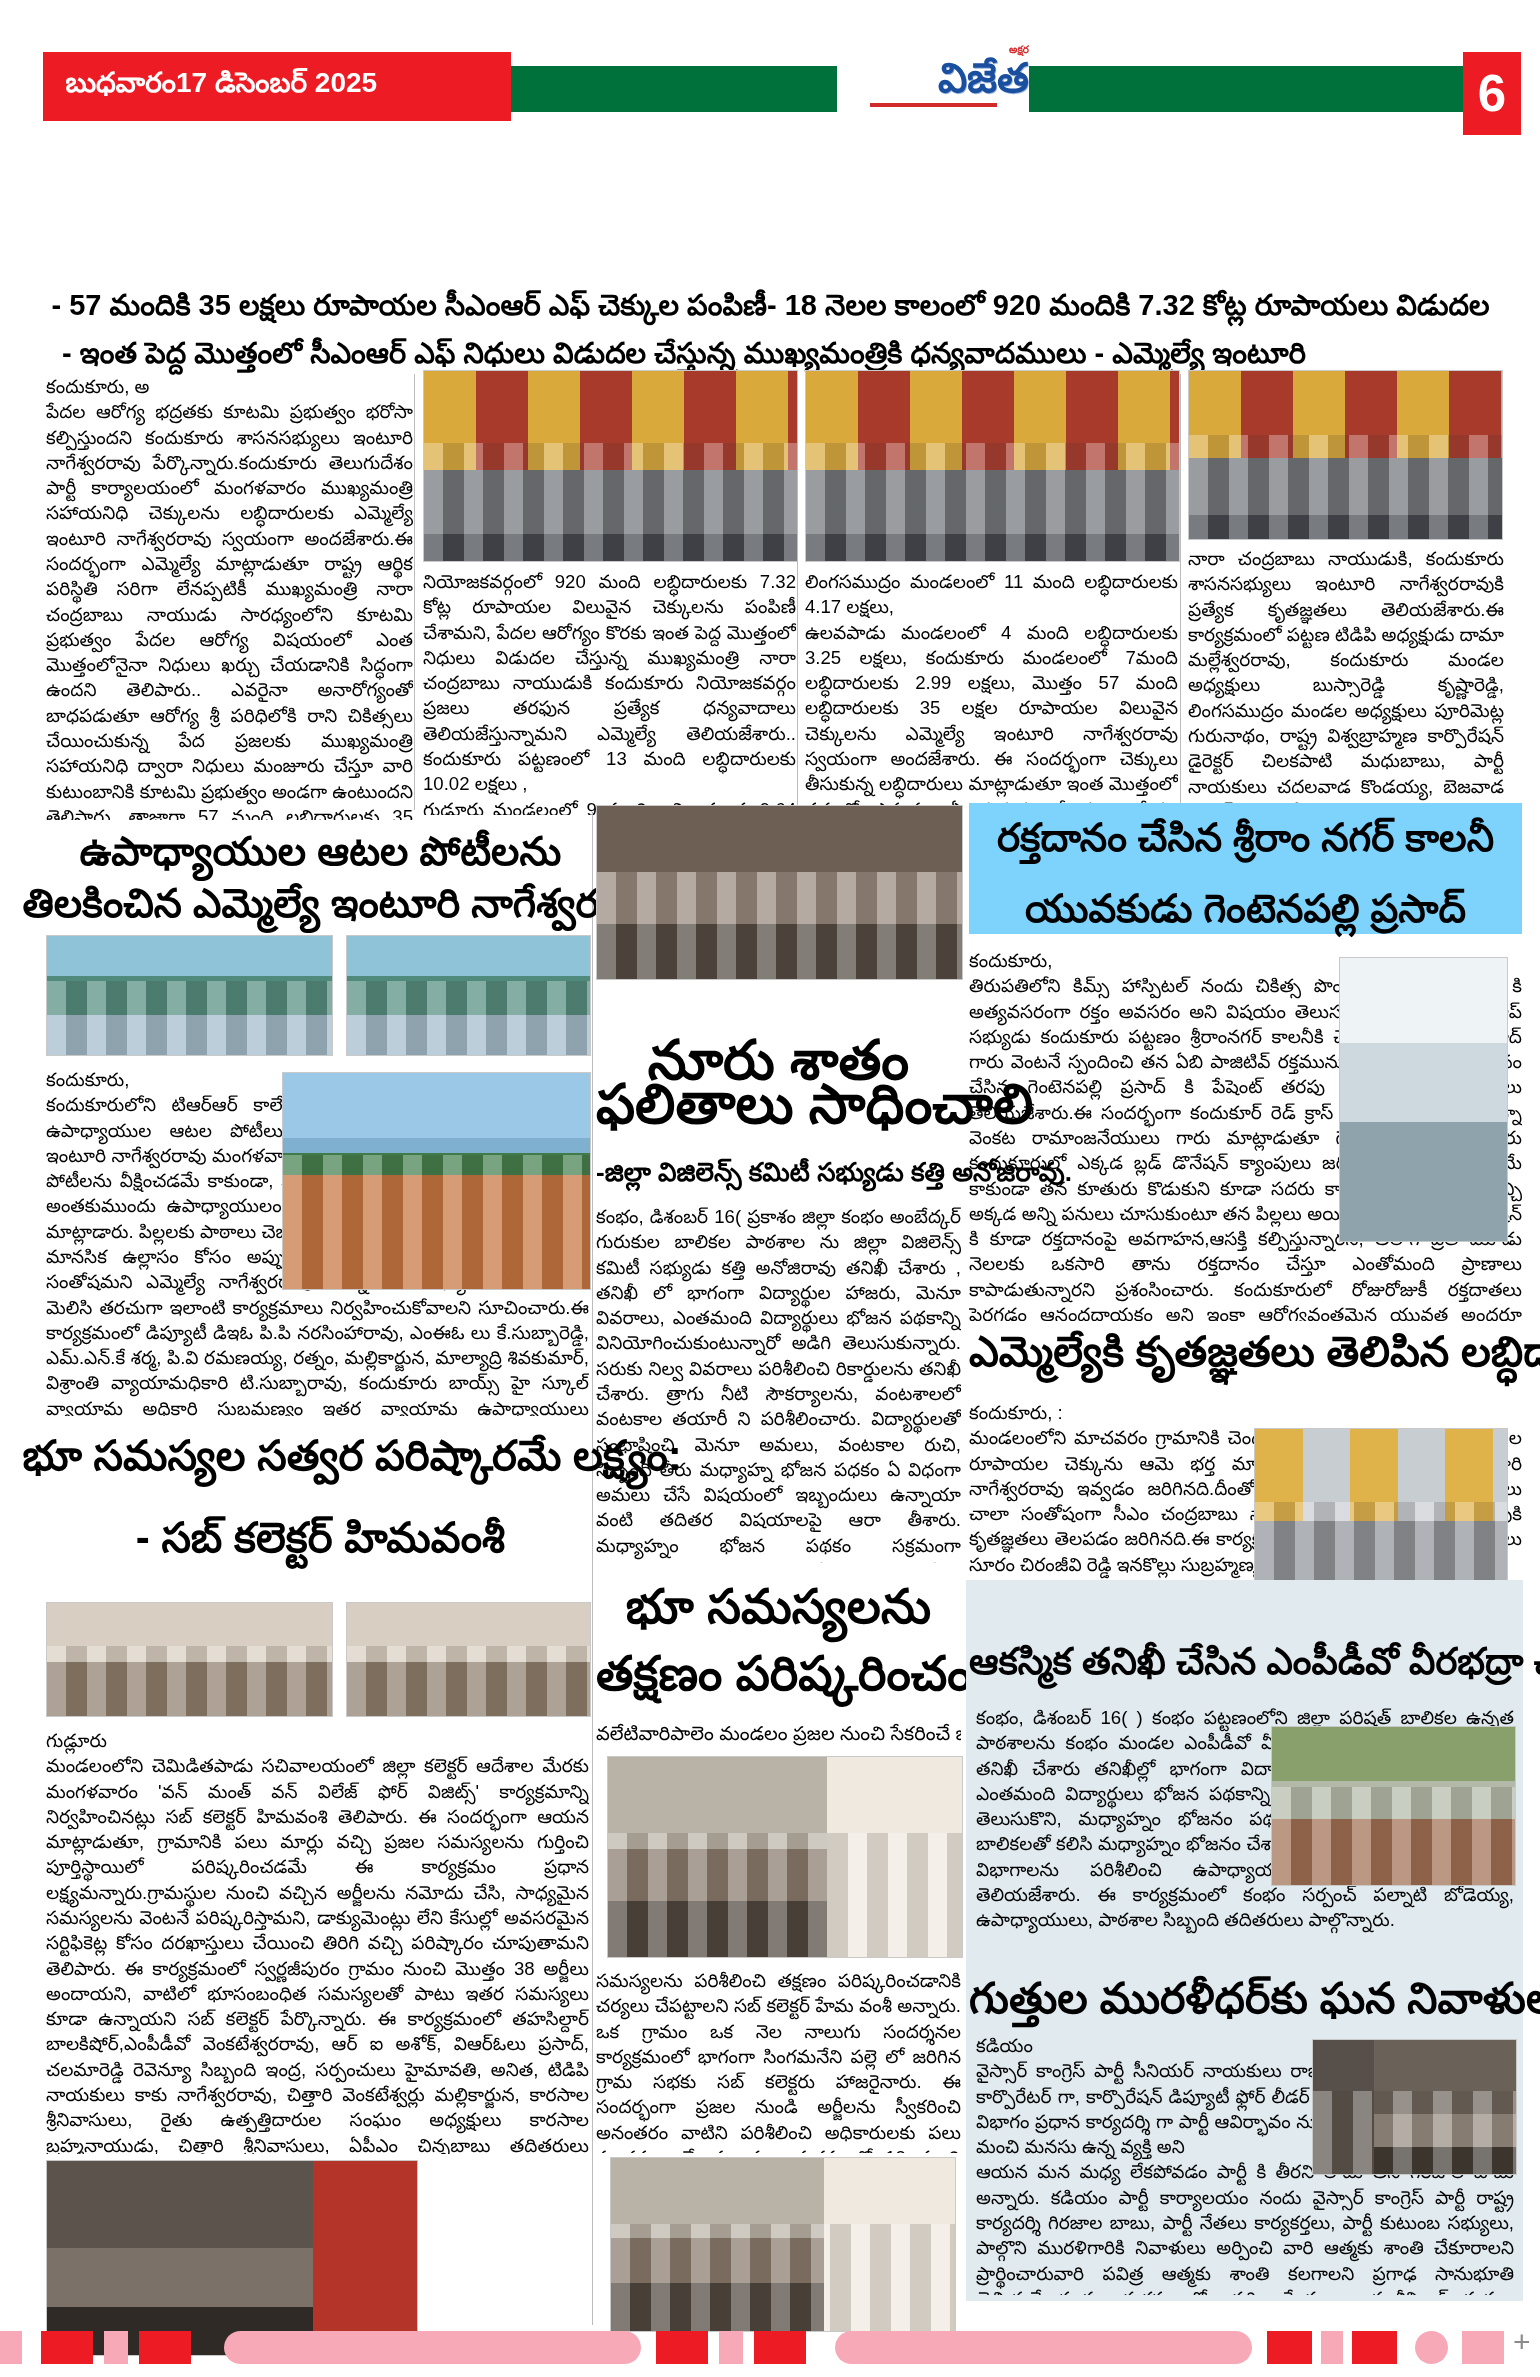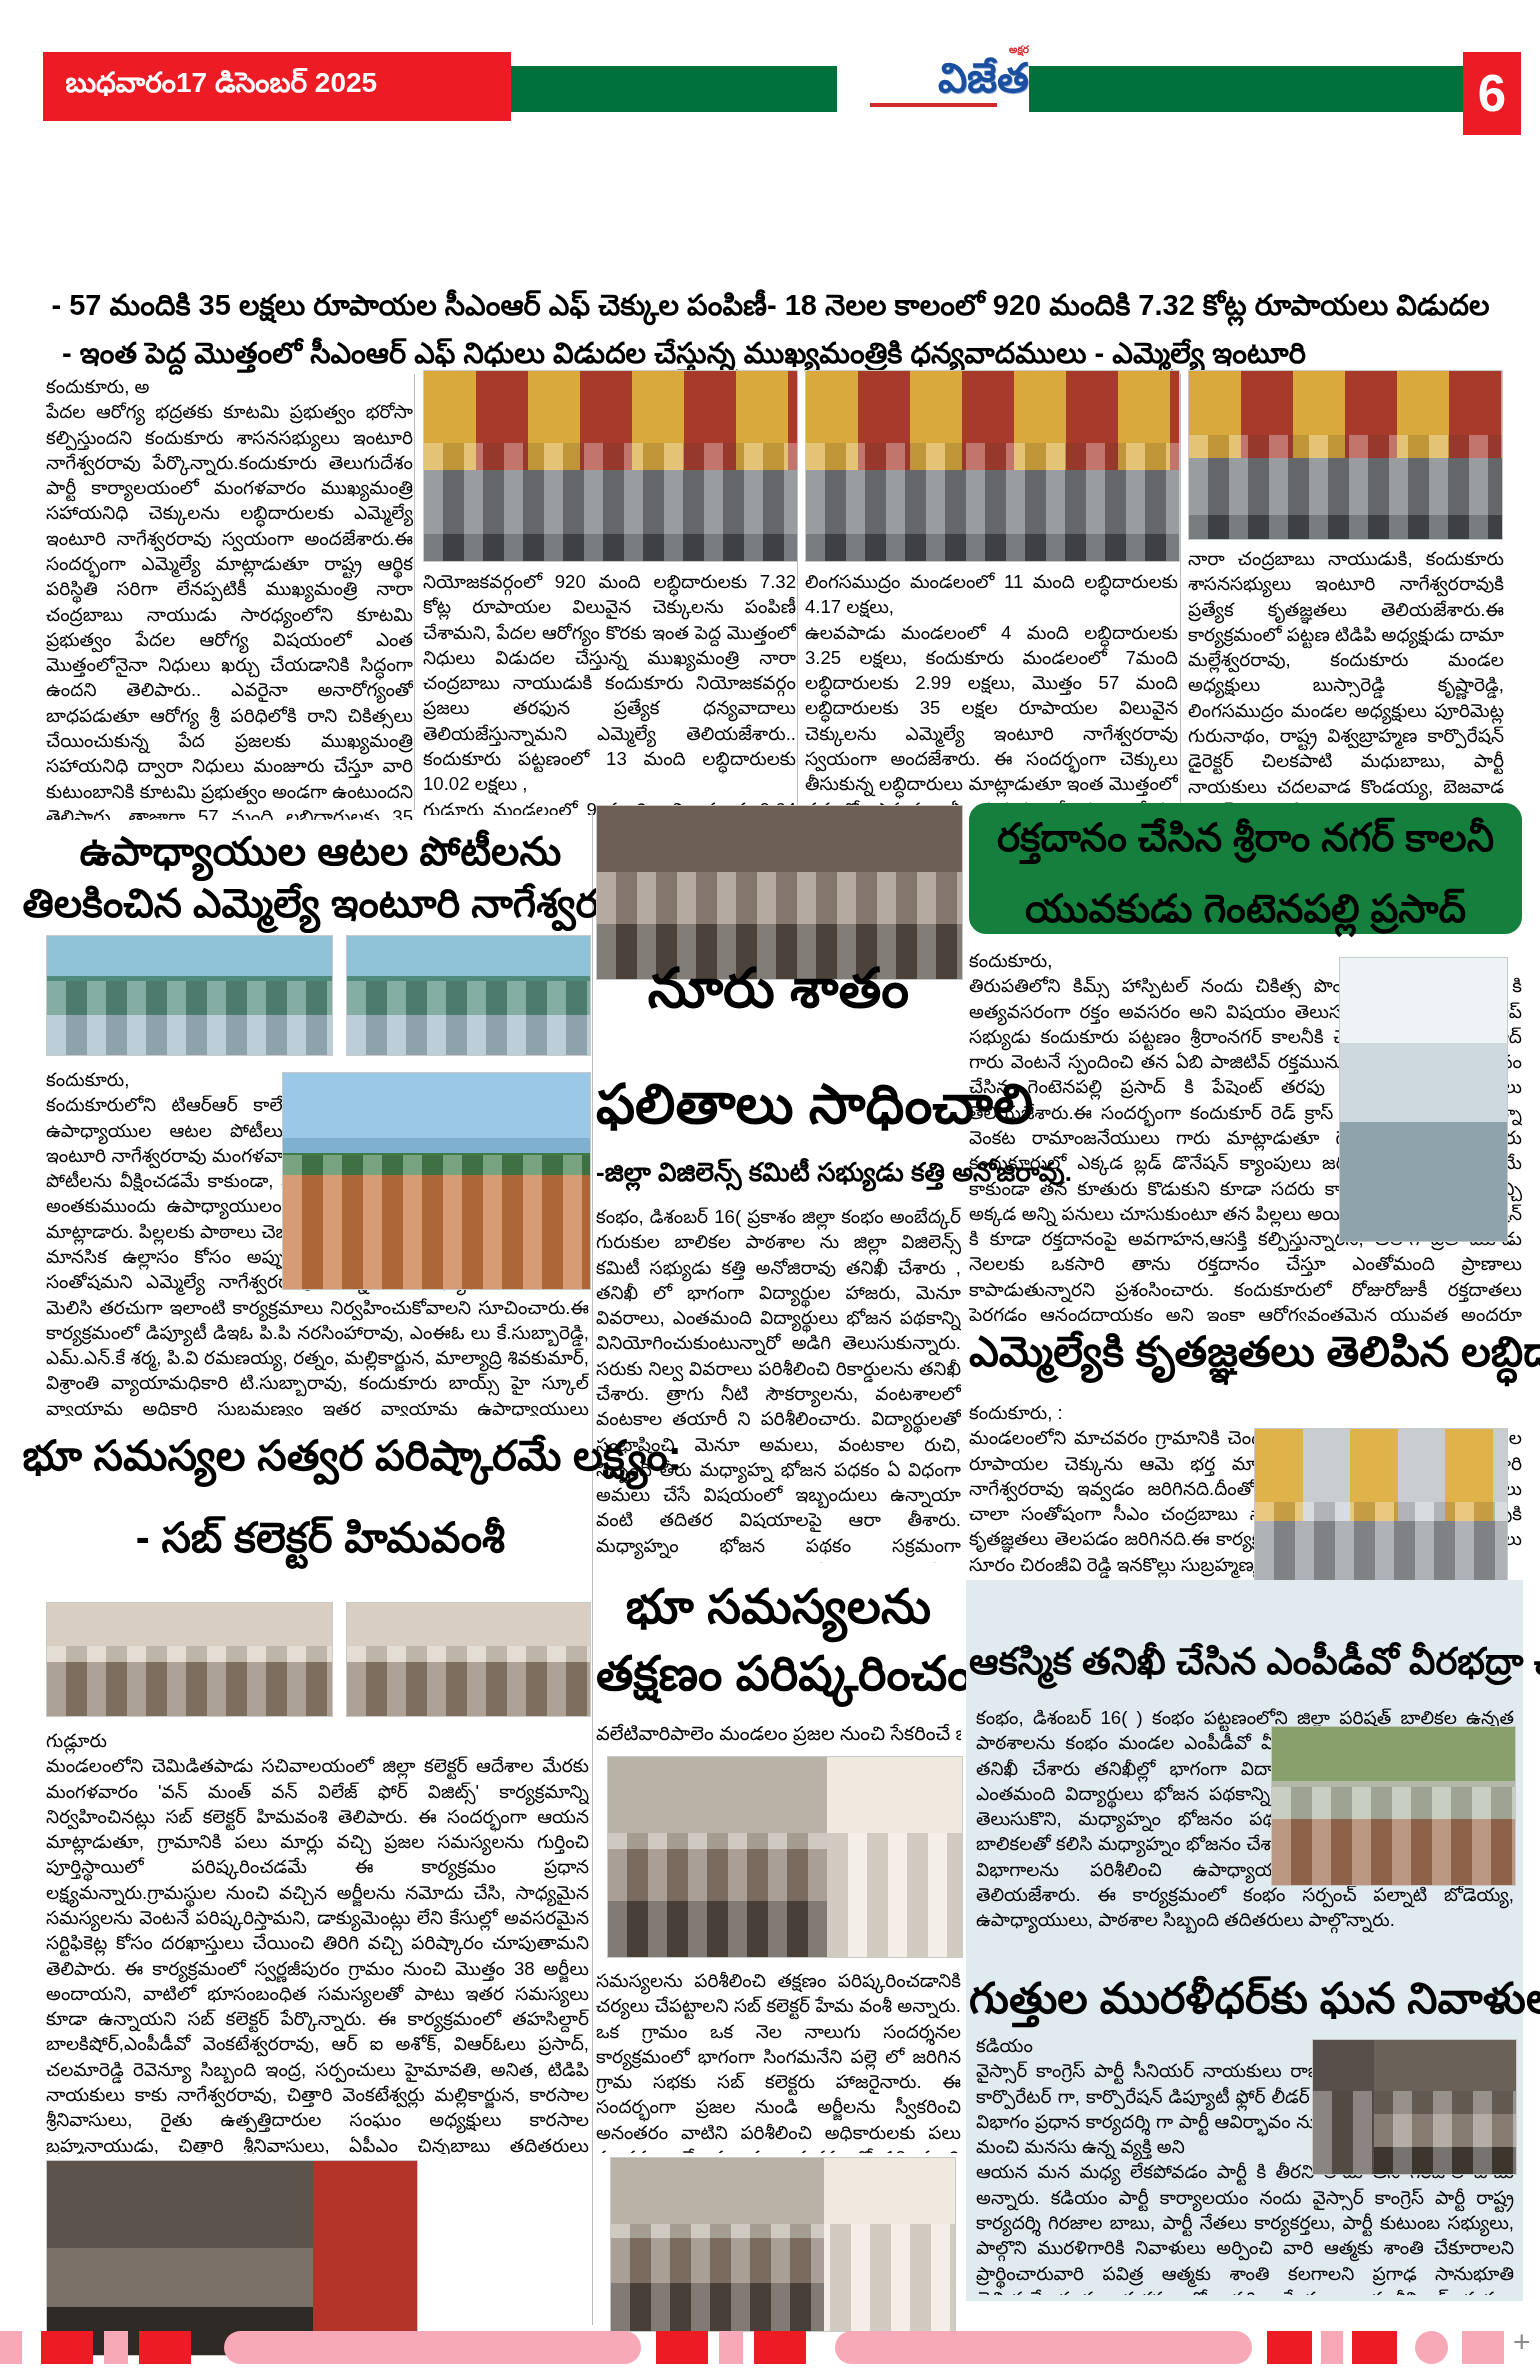--- a/index.html
+++ b/index.html
@@ -103,33 +103,33 @@
 
   <div class="photo ph-veranda crowd" style="left:46px;top:1602px;width:285px;height:113px;"></div>
   <div class="photo ph-veranda crowd" style="left:346px;top:1602px;width:243px;height:113px;"></div>
 
   <div class="abs body-text prelines" style="left:46px;top:1728px;width:543px;height:426px;">గుడ్లూరు
 మండలంలోని చెమిడితపాడు సచివాలయంలో  జిల్లా కలెక్టర్ ఆదేశాల మేరకు మంగళవారం 'వన్ మంత్ వన్ విలేజ్ ఫోర్ విజిట్స్' కార్యక్రమాన్ని నిర్వహించినట్లు సబ్ కలెక్టర్ హిమవంశి తెలిపారు. ఈ సందర్భంగా ఆయన మాట్లాడుతూ, గ్రామానికి పలు మార్లు వచ్చి ప్రజల సమస్యలను గుర్తించి పూర్తిస్థాయిలో పరిష్కరించడమే ఈ కార్యక్రమం ప్రధాన లక్ష్యమన్నారు.గ్రామస్థుల నుంచి వచ్చిన అర్జీలను నమోదు చేసి, సాధ్యమైన సమస్యలను వెంటనే పరిష్కరిస్తామని, డాక్యుమెంట్లు లేని కేసుల్లో అవసరమైన సర్టిఫికెట్ల కోసం దరఖాస్తులు చేయించి తిరిగి వచ్చి పరిష్కారం చూపుతామని తెలిపారు. ఈ కార్యక్రమంలో స్వర్ణజీపురం గ్రామం నుంచి మొత్తం 38 అర్జీలు అందాయని, వాటిలో భూసంబంధిత సమస్యలతో పాటు ఇతర సమస్యలు కూడా ఉన్నాయని సబ్ కలెక్టర్ పేర్కొన్నారు. ఈ కార్యక్రమంలో తహసిల్దార్ బాలకిషోర్,ఎంపీడీవో వెంకటేశ్వరరావు, ఆర్ ఐ అశోక్, విఆర్ఓలు ప్రసాద్, చలమారెడ్డి రెవెన్యూ సిబ్బంది ఇంద్ర, సర్పంచులు హైమావతి, అనిత, టిడిపి నాయకులు కాకు నాగేశ్వరరావు, చిత్తారి వెంకటేశ్వర్లు మల్లికార్జున, కారసాల శ్రీనివాసులు, రైతు ఉత్పత్తిదారుల సంఘం అధ్యక్షులు కారసాల బ్రహ్మనాయుడు, చిత్తారి శ్రీనివాసులు, ఏపీఎం చిన్నబాబు తదితరులు పాల్గొన్నారు.</div>
 
   <div class="photo ph-laptop" style="left:46px;top:2160px;width:370px;height:194px;"></div>
 
   <div class="photo ph-room crowd" style="left:596px;top:805px;width:365px;height:173px;"></div>
-  <div class="abs h2 center nowrap" style="left:596px;top:956px;width:365px;font-size:55px;">నూరు శాతం</div>
+  <div class="abs h2 center nowrap" style="left:596px;top:1028px;width:365px;font-size:55px;">నూరు శాతం</div>
   <div class="abs h2 center nowrap" style="left:596px;top:1072px;width:365px;font-size:55px;">ఫలితాలు సాధించాలి</div>
   <div class="abs byline center nowrap" style="left:596px;top:1157px;width:365px;font-size:26px;">-జిల్లా విజిలెన్స్ కమిటీ సభ్యుడు కత్తి అనోజిరావు.</div>
   <div class="abs body-text" style="left:596px;top:1204px;width:365px;height:359px;">కంభం, డిశంబర్ 16(   ప్రకాశం జిల్లా కంభం అంబేద్కర్ గురుకుల బాలికల పాఠశాల ను జిల్లా విజిలెన్స్ కమిటీ సభ్యుడు కత్తి అనోజిరావు తనిఖీ చేశారు , తనిఖీ లో భాగంగా విద్యార్థుల హాజరు, మెనూ వివరాలు, ఎంతమంది విద్యార్థులు భోజన పథకాన్ని వినియోగించుకుంటున్నారో అడిగి తెలుసుకున్నారు. సరుకు నిల్వ వివరాలు పరిశీలించి రికార్డులను తనిఖీ చేశారు. త్రాగు నీటి సౌకర్యాలను, వంటశాలలో వంటకాల తయారీ ని పరిశీలించారు. విద్యార్థులతో సంభాషించి మెనూ అమలు, వంటకాల రుచి, సిబ్బంది తీరు మధ్యాహ్న భోజన పధకం ఏ విధంగా అమలు చేసే విషయంలో ఇబ్బందులు ఉన్నాయా వంటి తదితర విషయాలపై ఆరా తీశారు. మధ్యాహ్నం భోజన పథకం సక్రమంగా అమలవుతున్న కారణంగా పిల్లలు సంతృప్తిగా ఉన్నారని, నూటికి నూరు శాతం ఫలితాలు సాధించాలనీ ఈ సందర్భంగా కత్తి అనోజిరావు తెలియజేశారు. పాటశాల పరిదిలో జరుగుతున్న వాలిబాల్ కోర్టు నిర్మాన%శీ% పరిశీలించి పాటశాల ప్రాంగణం మొత్తం తనిఖీ చేసిన అనంతరం పరిశుభ్రత ,విద్యార్థులు క్రమ శిక్షణ తో , నిబద్ధత పట్ల సంతృప్తి వ్యక్తం చేశారు ఈ కార్యక్రమంలో పాఠశాల ప్రిన్సిపల్ , ఎన్ జీ ఓ దున్న యోబు పాటశాల సిబ్బంది పాల్గొనారు.</div>
 
   <div class="abs h2 center nowrap" style="left:596px;top:1579px;width:365px;font-size:48px;">భూ సమస్యలను</div>
   <div class="abs h2 center nowrap" style="left:596px;top:1646px;width:365px;font-size:48px;">తక్షణం పరిష్కరించండి</div>
   <div class="abs body-text nowrap" style="left:596px;top:1720px;width:365px;height:30px;font-size:19.4px;">వలేటివారిపాలెం     మండలం ప్రజల నుంచి సేకరించే భూ</div>
   <div class="photo ph-meeting crowd" style="left:607px;top:1756px;width:354px;height:200px;"></div>
   <div class="abs body-text" style="left:596px;top:1968px;width:365px;height:185px;">సమస్యలను   పరిశీలించి తక్షణం పరిష్కరించడానికి చర్యలు చేపట్టాలని సబ్ కలెక్టర్ హేమ వంశీ అన్నారు. ఒక గ్రామం ఒక నెల నాలుగు సందర్శనల కార్యక్రమంలో భాగంగా సింగమనేని పల్లె లో జరిగిన గ్రామ సభకు సబ్ కలెక్టరు హాజరైనారు. ఈ సందర్భంగా ప్రజల నుండి అర్జీలను స్వీకరించి అనంతరం వాటిని పరిశీలించి అధికారులకు పలు సూచనలు చేశారు. ఈ కార్యక్రమంలో 13 మంది రైతులు తమ భూ సమస్యలపై అర్జీలను అందజేశారు కార్యక్రమంలో తాసిల్దార్ నయీం అహ్మద్, ఎంపీడీవో వై శంకర్రావు ఆర్ఐ ప్రసాదు, గ్రామ టీడీపీ నాయకులు అత్తోట వెంకటేశ్వర్లు తదితరులు పాల్గొన్నారు</div>
   <div class="photo ph-meeting crowd" style="left:610px;top:2157px;width:344px;height:173px;"></div>
 
-  <div class="abs" style="left:969px;top:803px;width:553px;height:131px;background:#15803d;border-radius:17px;">
+  <div class="abs" style="left:969px;top:803px;width:553px;height:131px;background:#7dd3fc;">
     <div class="h2 center nowrap" style="font-size:39px;margin-top:13.4px;">రక్తదానం చేసిన శ్రీరాం నగర్ కాలనీ</div>
     <div class="h2 center nowrap" style="font-size:39px;margin-top:16.4px;">యువకుడు గెంటెనపల్లి ప్రసాద్</div>
   </div>
   <div class="abs body-text prelines" style="left:969px;top:948px;width:553px;height:373px;">కందుకూరు,
 తిరుపతిలోని కిమ్స్ హాస్పిటల్ నందు చికిత్స పొందుతున్న  ఒక పేషెంట్ కి అత్యవసరంగా రక్తం అవసరం అని విషయం తెలుసుకున్న బ్లడ్ డోనర్స్ గ్రూప్ సభ్యుడు కందుకూరు పట్టణం శ్రీరాంనగర్ కాలనీకి చెందిన గెంటెనపల్లి ప్రసాద్ గారు వెంటనే స్పందించి తన ఏబి పాజిటివ్ రక్తమును దానం చేశారు. రక్తదానం చేసిన గెంటెనపల్లి ప్రసాద్ కి పేషెంట్ తరపు బంధువులు కృతజ్ఞతలు తెలియజేశారు.ఈ సందర్భంగా కందుకూర్ రెడ్ క్రాస్ సబ్ బ్రాంచ్ చైర్మన్ చెన్నా వెంకట రామాంజనేయులు గారు మాట్లాడుతూ గెంటెనపల్లి ప్రసాద్ గారు కందుకూరులో ఎక్కడ బ్లడ్ డొనేషన్ క్యాంపులు జరిగినా తాను పాల్గొనడమే కాకుండా తన కూతురు కొడుకుని కూడా సదరు క్యాంపులకు తీసుకొని వచ్చి అక్కడ అన్ని పనులు చూసుకుంటూ తన పిల్లలు అయిన తన తర్వాత జనరేషన్ కి కూడా రక్తదానంపై అవగాహన,ఆసక్తి కల్పిస్తున్నారనీ, అలాగే ప్రతి మూడు నెలలకు ఒకసారి తాను రక్తదానం చేస్తూ ఎంతోమంది ప్రాణాలు కాపాడుతున్నారని ప్రశంసించారు. కందుకూరులో రోజురోజుకీ రక్తదాతలు పెరగడం ఆనందదాయకం అని ఇంకా ఆరోగ్యవంతమైన యువత అందరూ రక్తదానానికి ముందుకు రావాలని ఆకాంక్షించారు.</div>
   <div class="photo ph-hospital" style="left:1339px;top:957px;width:167px;height:283px;"></div>
 
   <div class="abs h2 nowrap" style="left:969px;top:1328px;width:553px;font-size:42px;">ఎమ్మెల్యేకి కృతజ్ఞతలు తెలిపిన లబ్ధిదారుడు</div>
   <div class="abs body-text prelines" style="left:969px;top:1400px;width:553px;height:224px;">కందుకూరు, :
 మండలంలోని మాచవరం గ్రామానికి చెందిన తాటితోటి రామమ్మకి లక్షా15 వేల రూపాయల చెక్కును ఆమె భర్త మాలకొండయ్య కు ఎమ్మెల్యే ఇంటూరి నాగేశ్వరరావు ఇవ్వడం జరిగినది.దీంతో మాలకొండయ్య కుటుంబ సభ్యులు చాలా సంతోషంగా సీఎం చంద్రబాబు నాయుడుకి, ఎమ్మెల్యే నాగేశ్వరరావుకి కృతజ్ఞతలు తెలపడం జరిగినది.ఈ కార్యక్రమంలో మాచవరం టిడిపి నాయకులు సూరం చిరంజీవి రెడ్డి ఇనకొల్లు సుబ్రహ్మణ్యం పాల్గొన్నారు.</div>

